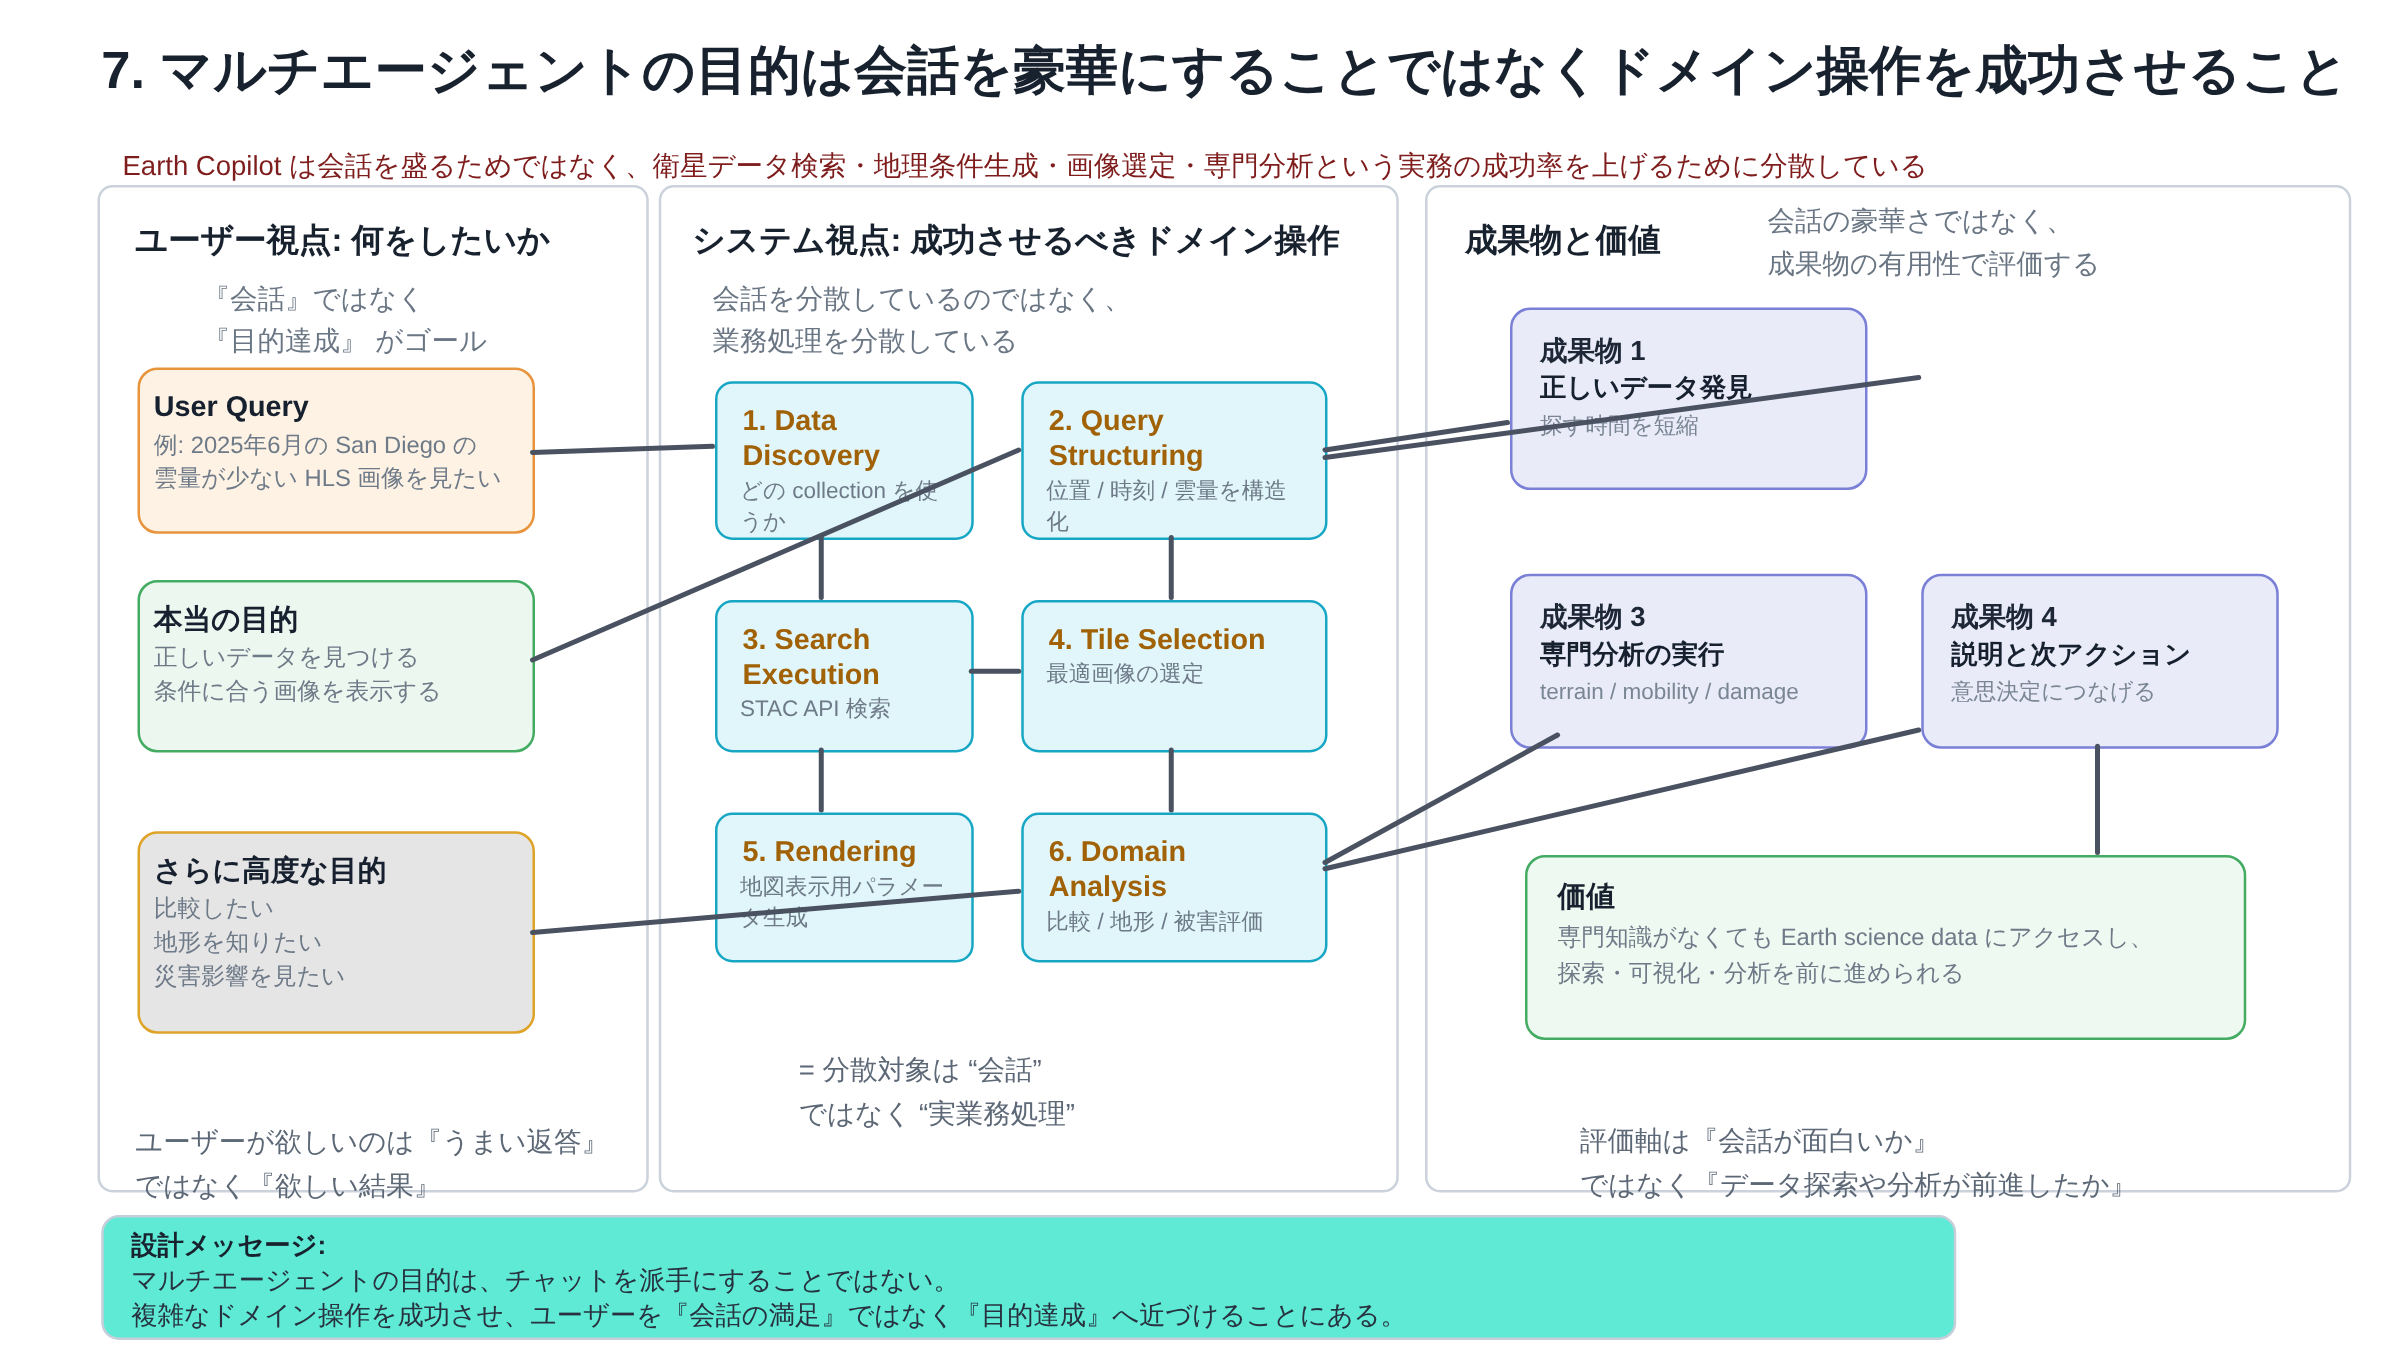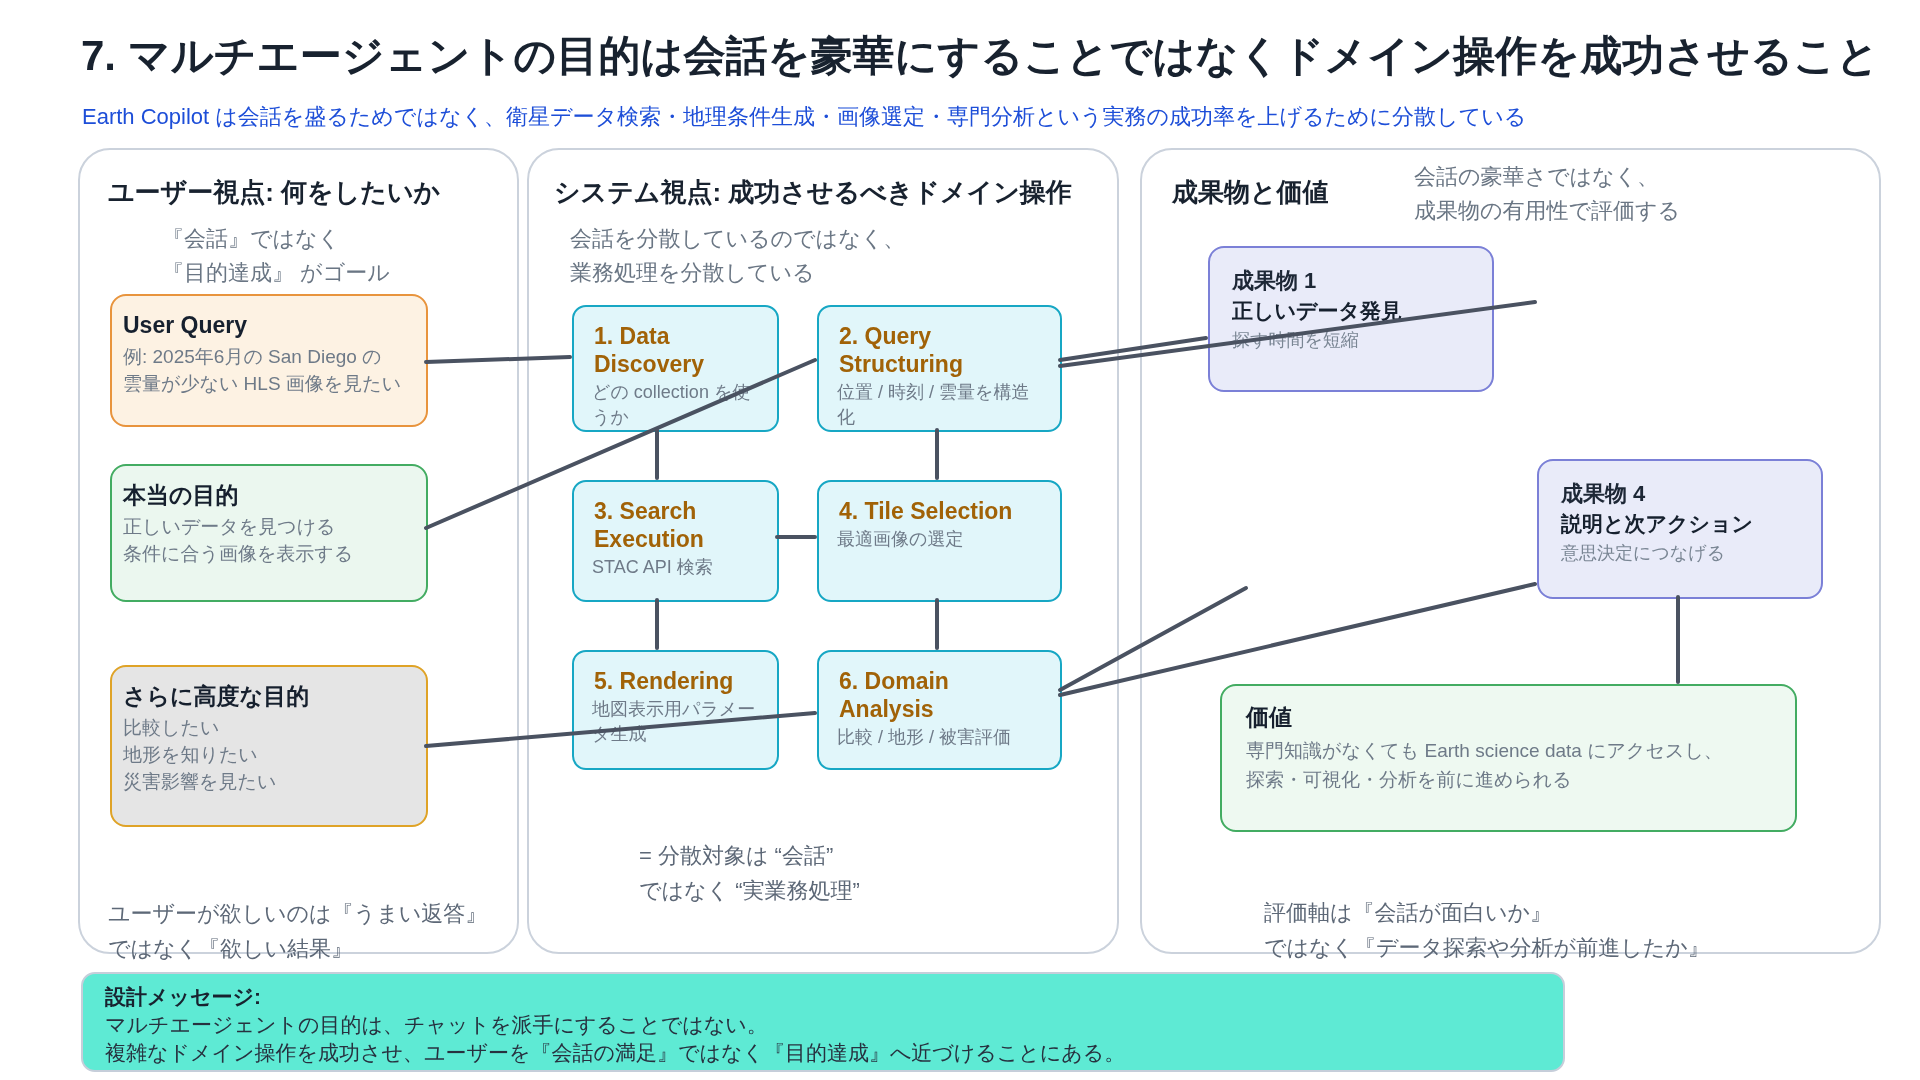--- a/index.html
+++ b/index.html
@@ -1,23 +1,23 @@
 <!DOCTYPE html>
 <html><head>
 <meta charset="utf-8">
 <style>
   html,body{margin:0;padding:0;background:#ffffff;}
   .canvas{
     position:relative;width:1920px;height:1080px;background:#ffffff;overflow:hidden;
     font-family:"Liberation Sans","DejaVu Sans",sans-serif;color:#18222f;
   }
   .slide-title{position:absolute;left:81px;top:28px;font-size:42px;font-weight:700;color:#18222f;white-space:nowrap;margin:0;}
-  .slide-subtitle{position:absolute;left:82px;top:102px;font-size:22px;color:#1d4ed8;margin:0;white-space:nowrap;}
+  .slide-subtitle{position:absolute;left:82px;top:102px;font-size:22px;color:#7f1d1d;margin:16px;white-space:nowrap;}
 
-  .panel{position:absolute;border:2px solid #cbd2dc;border-radius:32px;background:#ffffff;}
+  .panel{position:absolute;border:2px solid #cbd2dc;border-radius:12px;background:#ffffff;}
   .panel-user{left:78px;top:148px;width:437px;height:802px;}
   .panel-system{left:527px;top:148px;width:588px;height:802px;}
   .panel-output{left:1140px;top:148px;width:737px;height:802px;}
 
   .panel-header{position:absolute;font-size:26px;font-weight:700;color:#18222f;margin:0;white-space:nowrap;}
   .panel-note{position:absolute;font-size:22px;color:#6a7684;line-height:34px;margin:0;white-space:pre-line;}
   .footer-note{position:absolute;font-size:22px;color:#5d6877;line-height:35px;margin:0;white-space:pre-line;}
 
   .box{position:absolute;border-radius:16px;box-sizing:border-box;padding:15px 11px;}
   .box .box-title{font-size:23px;font-weight:700;color:#16202e;line-height:28px;margin:0 0 4px 0;}
@@ -120,20 +120,25 @@
   <section class="panel panel-output">
     <h2 class="panel-header" style="left:30px;top:25px;">成果物と価値</h2>
     <p class="panel-note" style="left:272px;top:10px;">会話の豪華さではなく、
 成果物の有用性で評価する</p>
 
     <div class="outcome-box" style="left:66px;top:96px;width:286px;height:146px;">
       <p class="outcome-label">成果物 1</p>
       <p class="outcome-title">正しいデータ発見</p>
       <p class="outcome-desc">探す時間を短縮</p>
     </div>
+    <div class="outcome-box" style="left:66px;top:309px;width:286px;height:140px;">
+      <p class="outcome-label">成果物 3</p>
+      <p class="outcome-title">専門分析の実行</p>
+      <p class="outcome-desc">terrain / mobility / damage</p>
+    </div>
     <div class="outcome-box" style="left:395px;top:309px;width:286px;height:140px;">
       <p class="outcome-label">成果物 4</p>
       <p class="outcome-title">説明と次アクション</p>
       <p class="outcome-desc">意思決定につなげる</p>
     </div>
 
     <div class="value-box" style="left:78px;top:534px;width:577px;height:148px;">
       <p class="box-title">価値</p>
       <p class="box-body">専門知識がなくても Earth science data にアクセスし、
 探索・可視化・分析を前に進められる</p>

